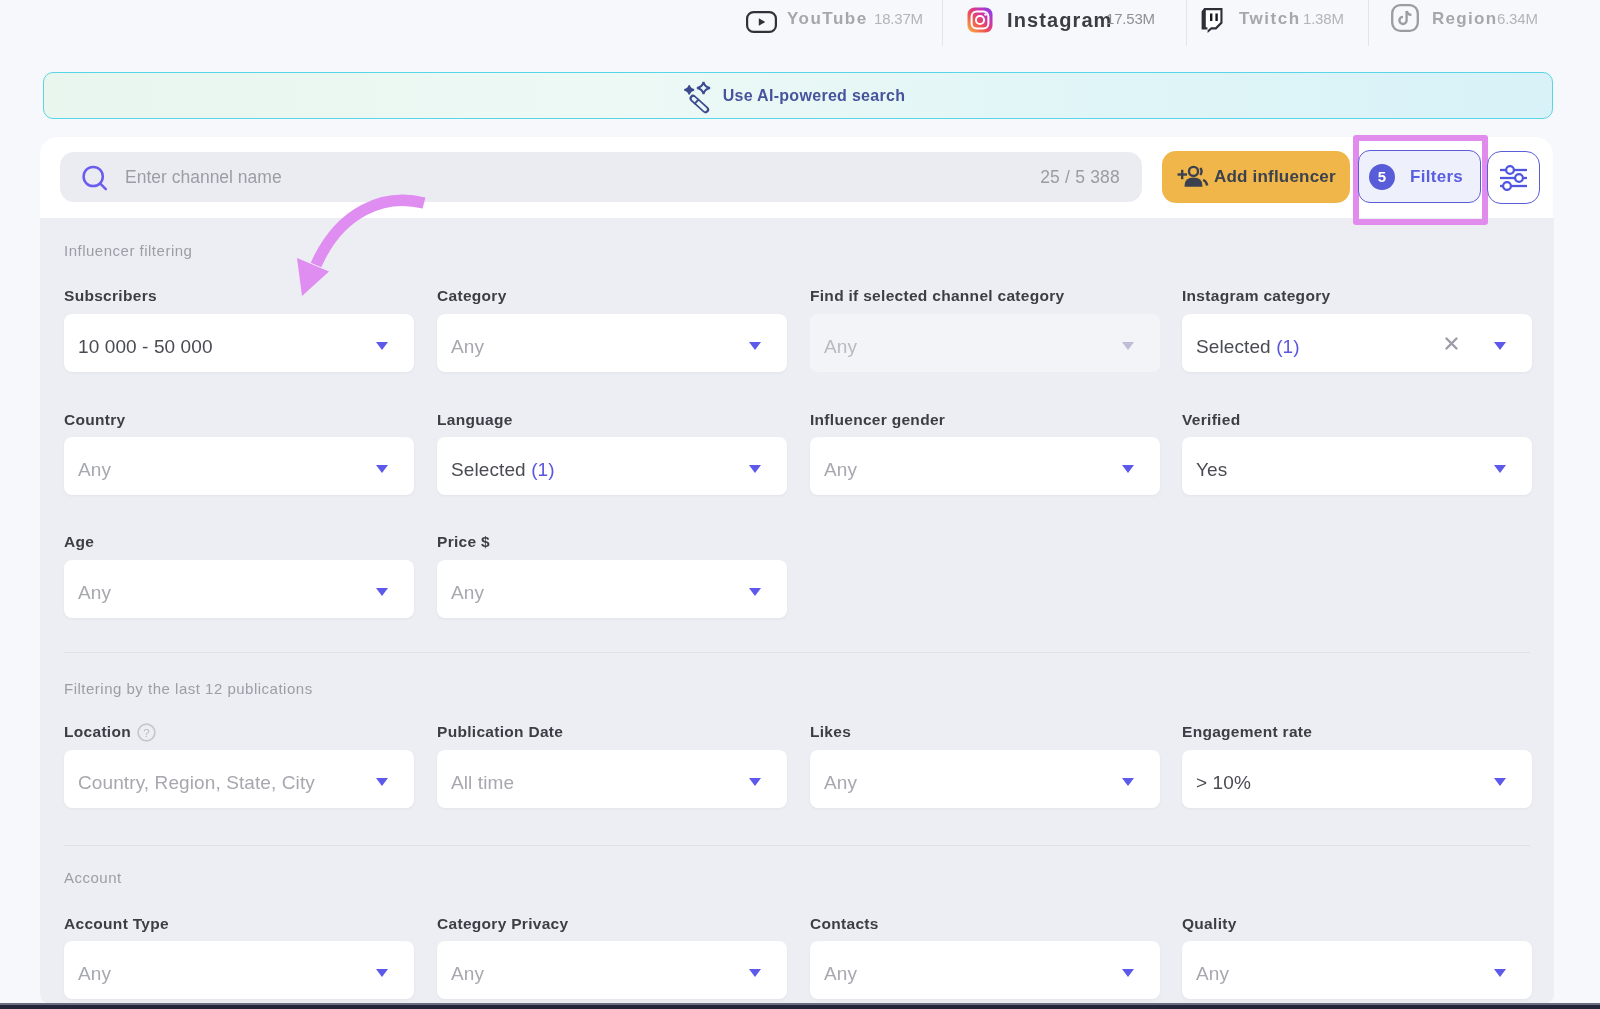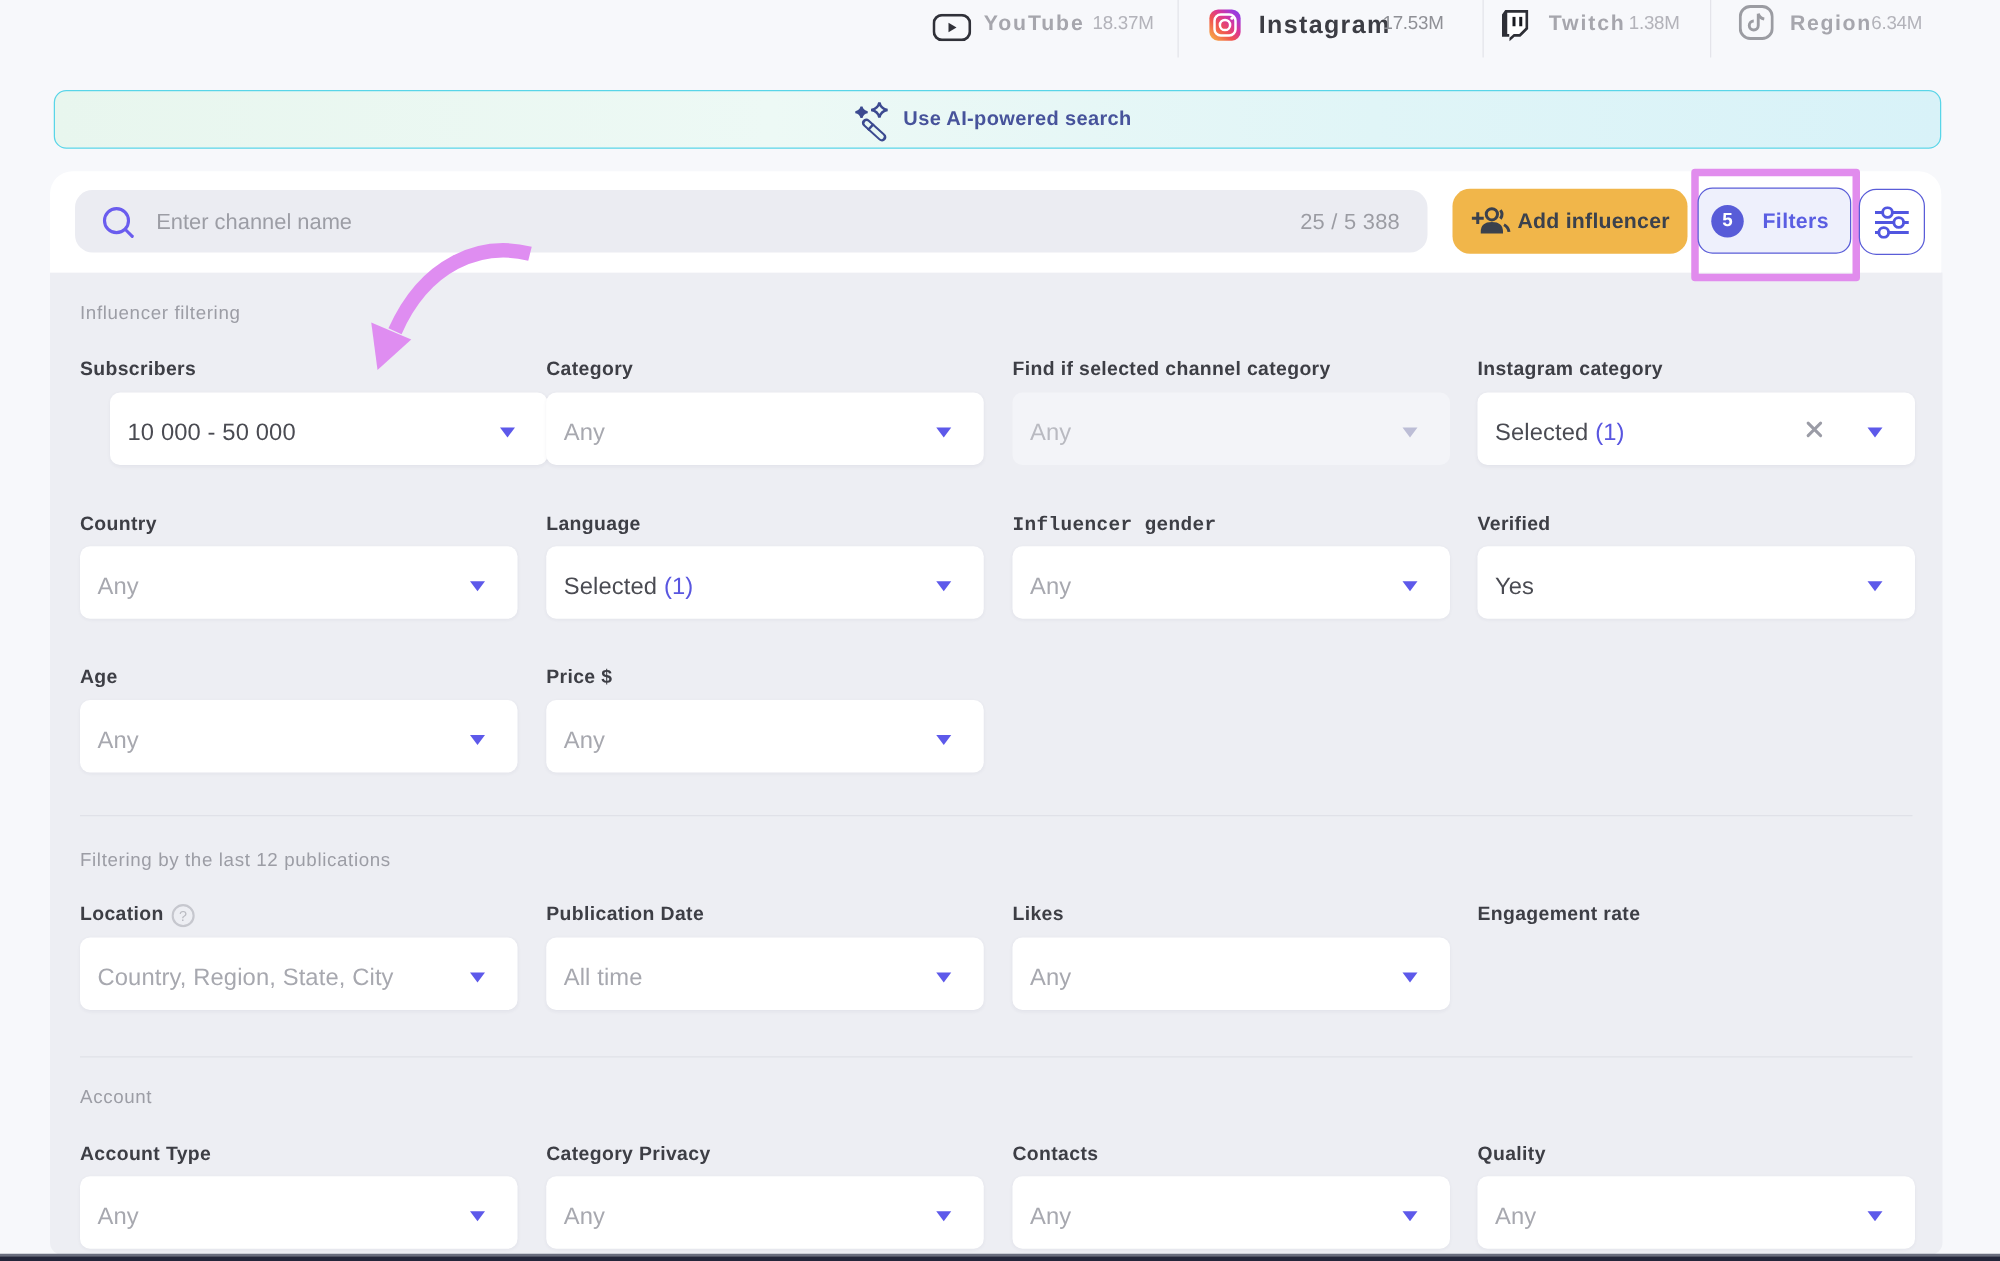--- a/index.html
+++ b/index.html
@@ -139,21 +139,21 @@
   <div class="abs seclabel" style="left:64px;top:869px;">Account</div>
 
   <div class="divider" style="top:652px;"></div>
   <div class="divider" style="top:845px;"></div>
 
   <div class="abs label" style="left:64px;top:287px;">Subscribers</div>
   <div class="abs label" style="left:437px;top:287px;">Category</div>
   <div class="abs label" style="left:810px;top:287px;">Find if selected channel category</div>
   <div class="abs label" style="left:1182px;top:287px;">Instagram category</div>
 
-  <div class="select" style="left:64px;top:314px;margin-left:24px;">
+  <div class="select" style="left:64px;top:314px;">
       <div class="sel-text dark">10 000 - 50 000</div>
       <div class="caret"></div>
     </div>
   <div class="select" style="left:437px;top:314px;">
       <div class="sel-text ph">Any</div>
       <div class="caret"></div>
     </div>
   <div class="select" style="left:810px;top:314px;background:#f3f4f8;box-shadow:none;">
       <div class="sel-text" style="color:#b9bac1;">Any</div>
       <div class="caret" style="border-top-color:#bcbdd6;"></div>
@@ -164,21 +164,21 @@
         <g stroke="#9b9ca6" stroke-width="2.4" stroke-linecap="round">
           <line x1="2.5" y1="2.5" x2="12.5" y2="12.5"></line>
           <line x1="12.5" y1="2.5" x2="2.5" y2="12.5"></line>
         </g>
       </svg>
     <div class="caret"></div>
   </div>
 
   <div class="abs label" style="left:64px;top:411px;">Country</div>
   <div class="abs label" style="left:437px;top:411px;">Language</div>
-  <div class="abs label" style="left:810px;top:411px;font-family:Liberation Mono, monospace;">Influencer gender</div>
+  <div class="abs label" style="left:810px;top:411px;">Influencer gender</div>
   <div class="abs label" style="left:1182px;top:411px;">Verified</div>
 
   <div class="select" style="left:64px;top:437px;">
       <div class="sel-text ph">Any</div>
       <div class="caret"></div>
     </div>
   <div class="select" style="left:437px;top:437px;">
       <div class="sel-text dark">Selected <span style="color:#5956e0;">(1)</span></div>
       <div class="caret"></div>
     </div>
@@ -217,20 +217,24 @@
       <div class="caret"></div>
     </div>
   <div class="select" style="left:437px;top:750px;">
       <div class="sel-text ph">All time</div>
       <div class="caret"></div>
     </div>
   <div class="select" style="left:810px;top:750px;">
       <div class="sel-text ph">Any</div>
       <div class="caret"></div>
     </div>
+  <div class="select" style="left:1182px;top:750px;">
+      <div class="sel-text dark">&gt; 10%</div>
+      <div class="caret"></div>
+    </div>
 
   <div class="abs label" style="left:64px;top:915px;">Account Type</div>
   <div class="abs label" style="left:437px;top:915px;">Category Privacy</div>
   <div class="abs label" style="left:810px;top:915px;">Contacts</div>
   <div class="abs label" style="left:1182px;top:915px;">Quality</div>
 
   <div class="select" style="left:64px;top:941px;">
       <div class="sel-text ph">Any</div>
       <div class="caret"></div>
     </div>

